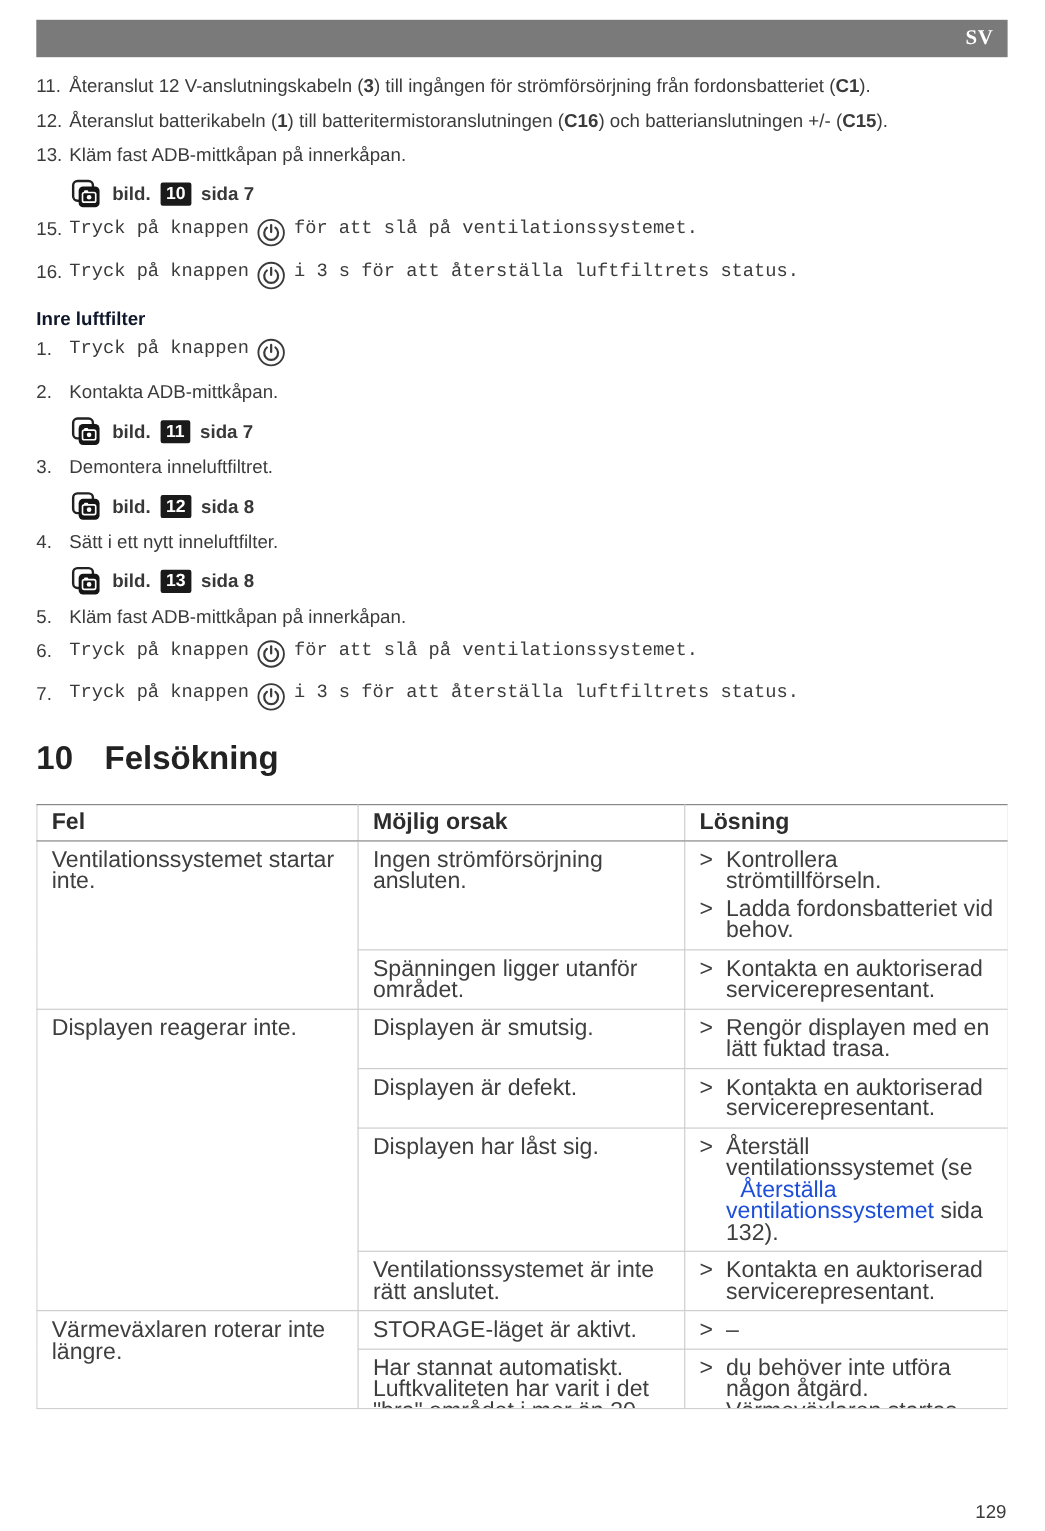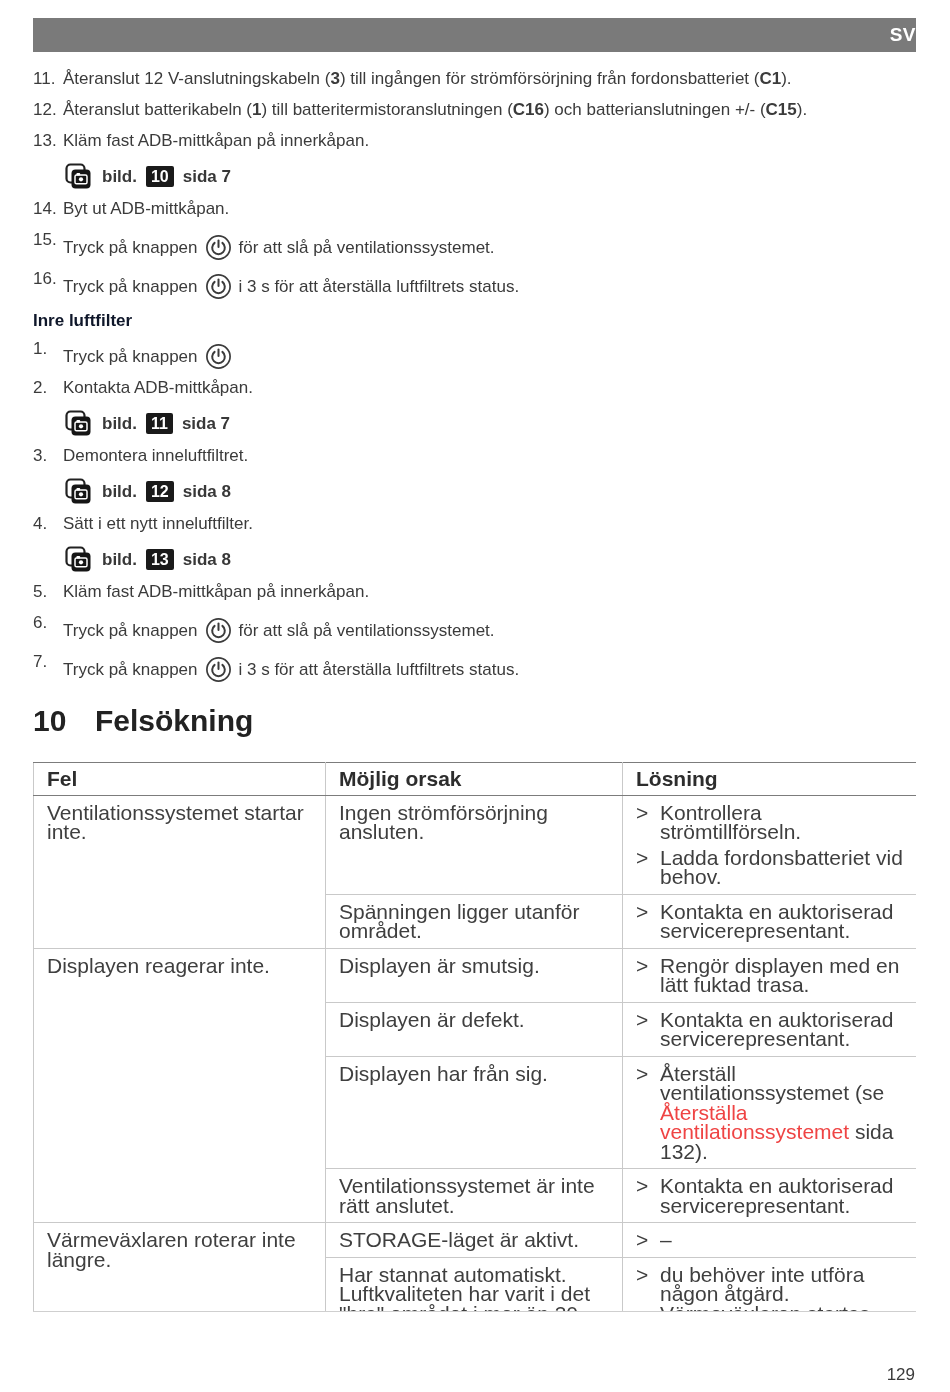--- a/index.html
+++ b/index.html
@@ -4,30 +4,30 @@
 <style>
   html,body{margin:0;padding:0;}
   body{
     width:950px;height:1392px;position:relative;overflow:hidden;
     background:#ffffff;color:#3b3b3b;
     font-family:"Liberation Sans","DejaVu Sans",sans-serif;
   }
   .lang-bar{
     margin:18px 34px 0 33px;height:34px;background:#7a7a7a;
     display:flex;align-items:center;justify-content:flex-end;
-    box-sizing:border-box;
+    padding-right:13px;box-sizing:border-box;font-family:Liberation Serif, serif;
   }
   .lang-bar .sv{color:#fff;font-weight:bold;font-size:19px;letter-spacing:.5px;}
   .content{margin:16px 34px 0 33px;font-size:17px;line-height:21px;}
   .step{display:flex;margin-bottom:10px;}
   .step .num{flex:0 0 30px;}
   .step .body{flex:1;}
   .b{font-weight:bold;}
   .step.has-icon{margin-bottom:3px;}
-  .step.has-icon .body{display:flex;align-items:center;gap:7px;height:36px;}
+  .step.has-icon .body{display:flex;align-items:flex-start;gap:7px;height:36px;font-family:Liberation Mono, monospace;}
   .power-icon{width:27px;height:27px;flex:0 0 27px;color:#3b3b3b;display:block;}
   .figref{
     display:flex;align-items:center;gap:9px;margin:4px 0 7px 30px;
     font-weight:bold;color:#383838;
   }
   .camera-icon{width:30px;height:30px;display:block;}
   .badge{
     background:#1a1a1a;color:#fff;font-weight:bold;font-size:16px;
     line-height:21px;padding:0 5px;border-radius:2px;display:inline-block;
   }
@@ -37,21 +37,21 @@
   .table-clip{height:549px;overflow:hidden;border-bottom:1px solid #cfcfcf;}
   table{width:100%;border-collapse:collapse;table-layout:fixed;font-size:21px;line-height:19.5px;color:#3f3f3f;}
   th,td{border:1px solid #c9c9c9;text-align:left;vertical-align:top;padding:7px 13px;}
   thead th{
     font-weight:bold;color:#2d2d2d;padding:6px 13px;
     border-top:1.5px solid #7c7c7c;border-bottom:1.5px solid #7c7c7c;
   }
   .bullet{display:flex;margin-bottom:6px;}
   .bullet:last-child{margin-bottom:0;}
   .bullet .marker{flex:0 0 24px;}
-  .gray{color:#ef4444;}
+  .gray{color:#1d4ed8;margin-left:13px;}
   .page-num{position:absolute;right:35px;bottom:7px;font-size:17px;color:#3b3b3b;}
 </style>
 </head>
 <body>
 
 <div class="lang-bar">
   <span class="sv">SV</span>
 </div>
 
 <div class="content">
@@ -72,24 +72,20 @@
         <span class="camera-icon"><svg viewBox="0 0 30 30" width="30" height="30">
             <rect x="3.5" y="3.5" width="18" height="18" rx="4" fill="none" stroke="#222" stroke-width="2.2"></rect>
             <rect x="8.5" y="8.5" width="19" height="19" rx="4" fill="#151515"></rect>
             <rect x="12" y="14" width="12" height="8.8" rx="1.6" fill="none" stroke="#fff" stroke-width="1.5"></rect>
             <circle cx="18" cy="18.3" r="2.1" fill="#fff"></circle>
             <rect x="13.4" y="12" width="3.8" height="2.4" rx="0.9" fill="#fff"></rect>
           </svg></span>
         <span>bild.</span>
         <span class="badge">10</span>
         <span>sida 7</span>
-      </div>
-      <div class="step">
-        <span class="num">14.</span>
-        <div class="body"><span>Byt ut ADB-mittkåpan.</span></div>
       </div>
       <div class="step has-icon">
         <span class="num">15.</span>
         <div class="body ibody">
           <span>Tryck på knappen</span>
           <span class="power-icon"><svg viewBox="0 0 27 27" width="27" height="27">
               <circle cx="13.5" cy="13.5" r="11.6" fill="none" stroke="currentColor" stroke-width="1.7"></circle>
               <path d="M13.5 6.6 v6.4" fill="none" stroke="currentColor" stroke-width="2" stroke-linecap="round"></path>
               <path d="M9.6 8.9 a6.3 6.3 0 1 0 7.8 0" fill="none" stroke="currentColor" stroke-width="2" stroke-linecap="round"></path>
             </svg></span>
@@ -256,21 +252,21 @@
           <tr>
             <td>Displayen är defekt.</td>
             <td>
               <div class="bullet">
                 <span class="marker">&gt;</span>
                 <span><span>Kontakta en auktoriserad servicerepresentant.</span></span>
               </div>
             </td>
           </tr>
           <tr>
-            <td>Displayen har från sig.</td>
+            <td>Displayen har låst sig.</td>
             <td>
               <div class="bullet">
                 <span class="marker">&gt;</span>
                 <span><span>Återställ ventilationssystemet (se </span><span class="gray">Återställa ventilationssystemet</span><span> sida 132).</span></span>
               </div>
             </td>
           </tr>
           <tr>
             <td>Ventilationssystemet är inte rätt anslutet.</td>
             <td>

